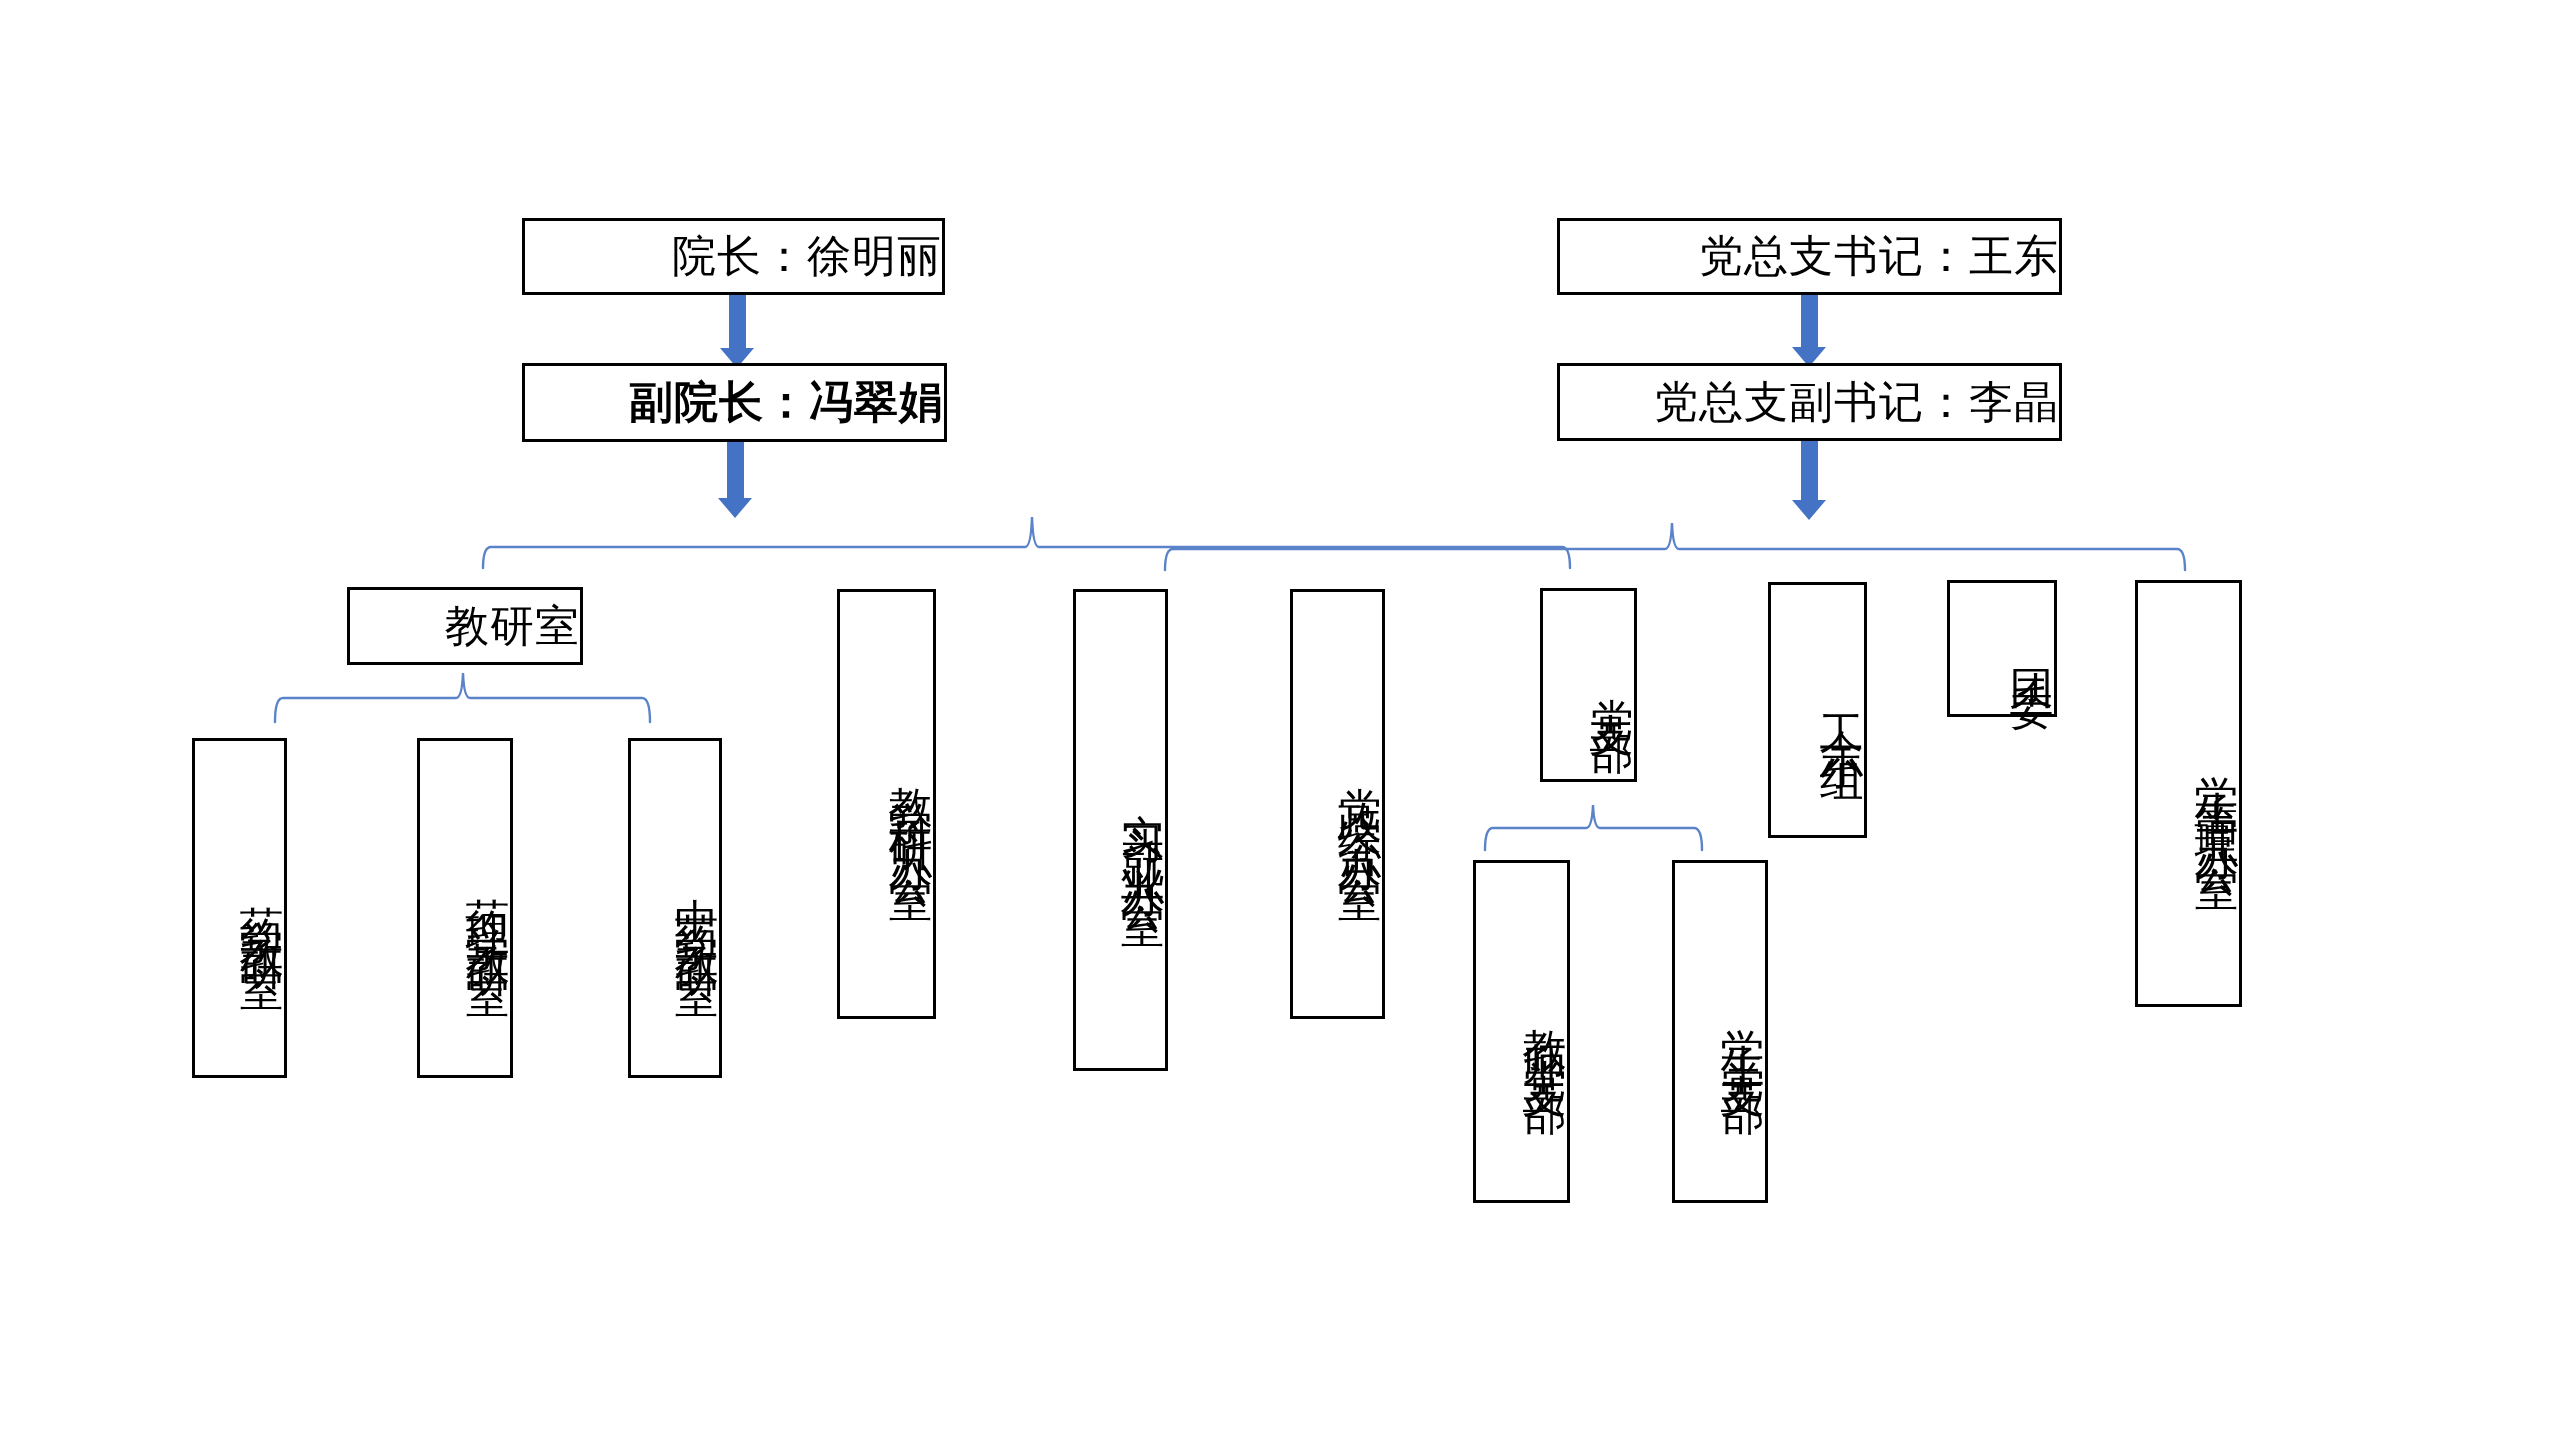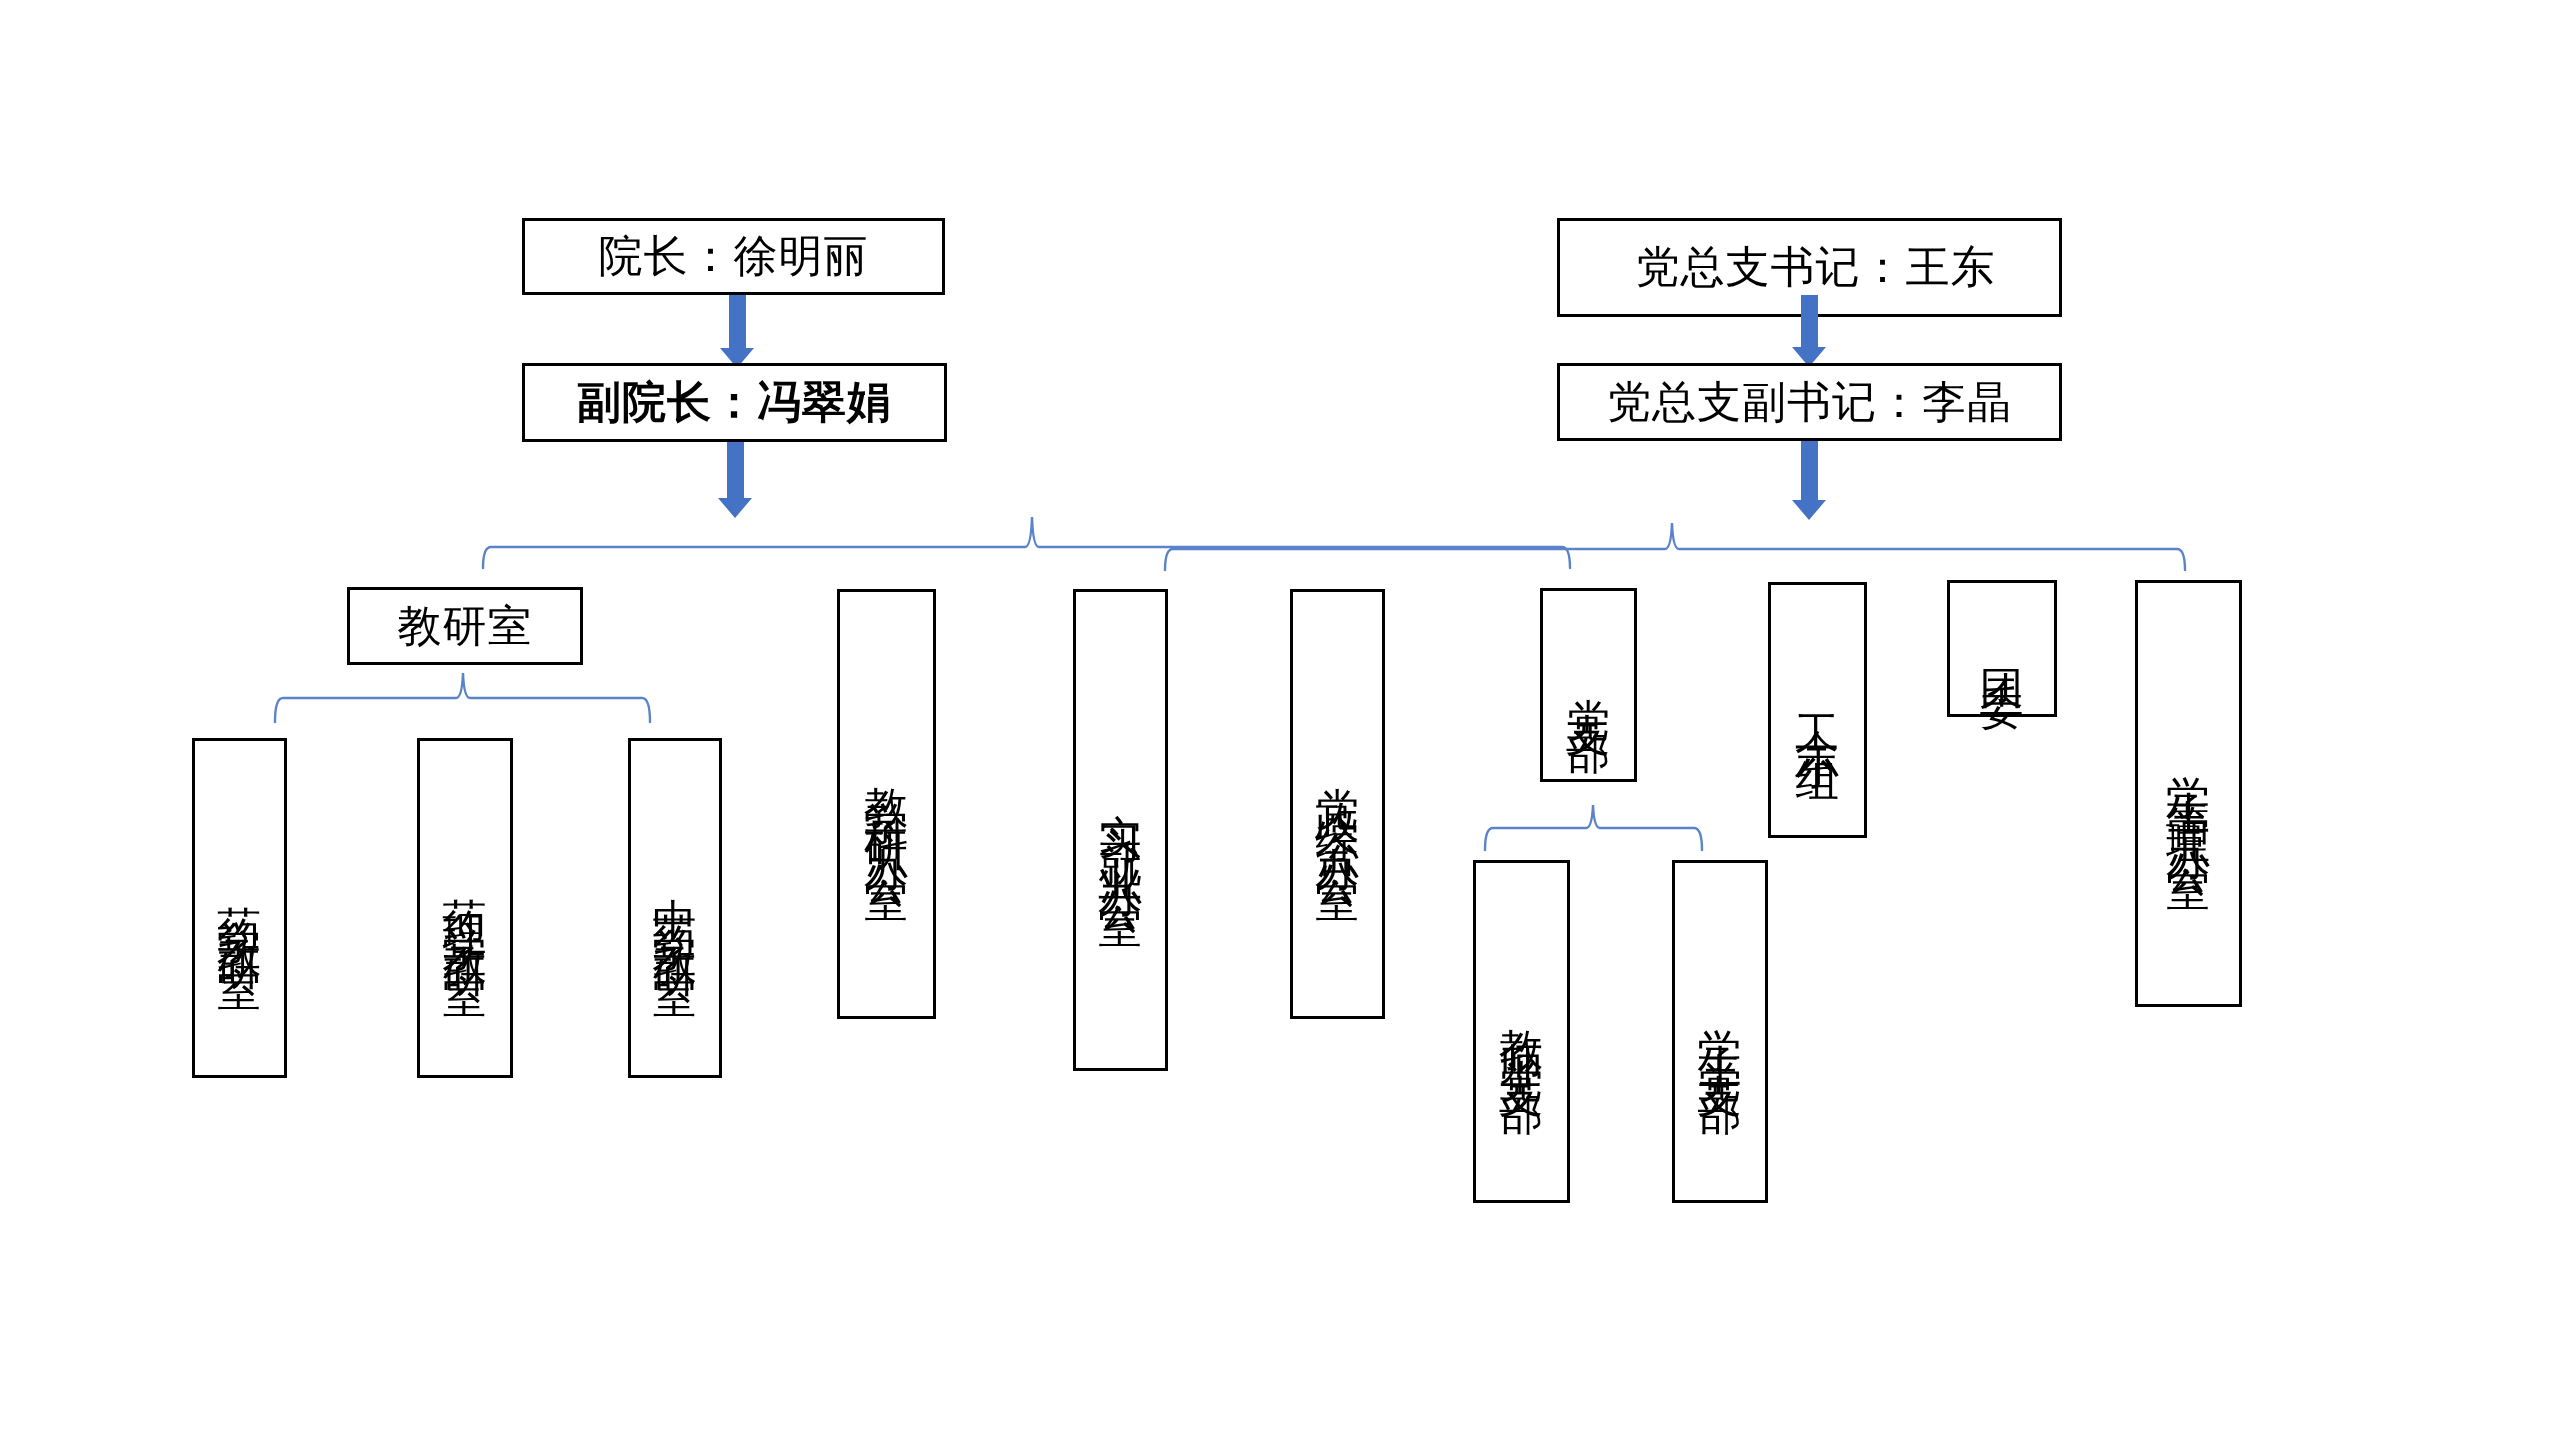--- a/index.html
+++ b/index.html
@@ -2,21 +2,21 @@
 <html><head>
 <meta charset="utf-8">
 <style>
   html,body{margin:0;padding:0;background:#ffffff;}
   .canvas{
     position:relative;width:2560px;height:1440px;background:#ffffff;
     font-family:"Liberation Sans","DejaVu Sans",sans-serif;color:#000;overflow:hidden;
   }
   .node{
     position:absolute;border:3px solid #000;background:#fff;box-sizing:border-box;
-    display:flex;align-items:center;justify-content:center;
+    display:flex;align-items:center;justify-content:flex-end;
   }
   .hbox{font-size:44px;white-space:nowrap;letter-spacing:1px;}
   .vtext{
     writing-mode:vertical-rl;text-orientation:upright;
     font-size:44px;letter-spacing:15px;line-height:1;
   }
   .arrow{position:absolute;display:flex;flex-direction:column;align-items:center;width:34px;}
   .arrow .shaft{width:17px;background:#4472c4;}
   .arrow .head{
     width:0;height:0;
@@ -52,21 +52,21 @@
 
   <div class="node hbox" style="left:522px;top:363px;width:425px;height:79px;font-weight:bold;">
     <span>副院长：冯翠娟</span>
   </div>
 
   <div class="arrow" style="left:718px;top:442px;">
     <div class="shaft" style="height:56px;"></div>
     <div class="head"></div>
   </div>
 
-  <div class="node hbox" style="left:1557px;top:218px;width:505px;height:99px;padding-left:12px;">
+  <div class="node hbox" style="left:1557px;top:218px;width:505px;height:77px;padding-left:12px;">
     <span>党总支书记：王东</span>
   </div>
 
   <div class="arrow" style="left:1792px;top:295px;">
     <div class="shaft" style="height:52px;"></div>
     <div class="head"></div>
   </div>
 
   <div class="node hbox" style="left:1557px;top:363px;width:505px;height:78px;">
     <span>党总支副书记：李晶</span>

